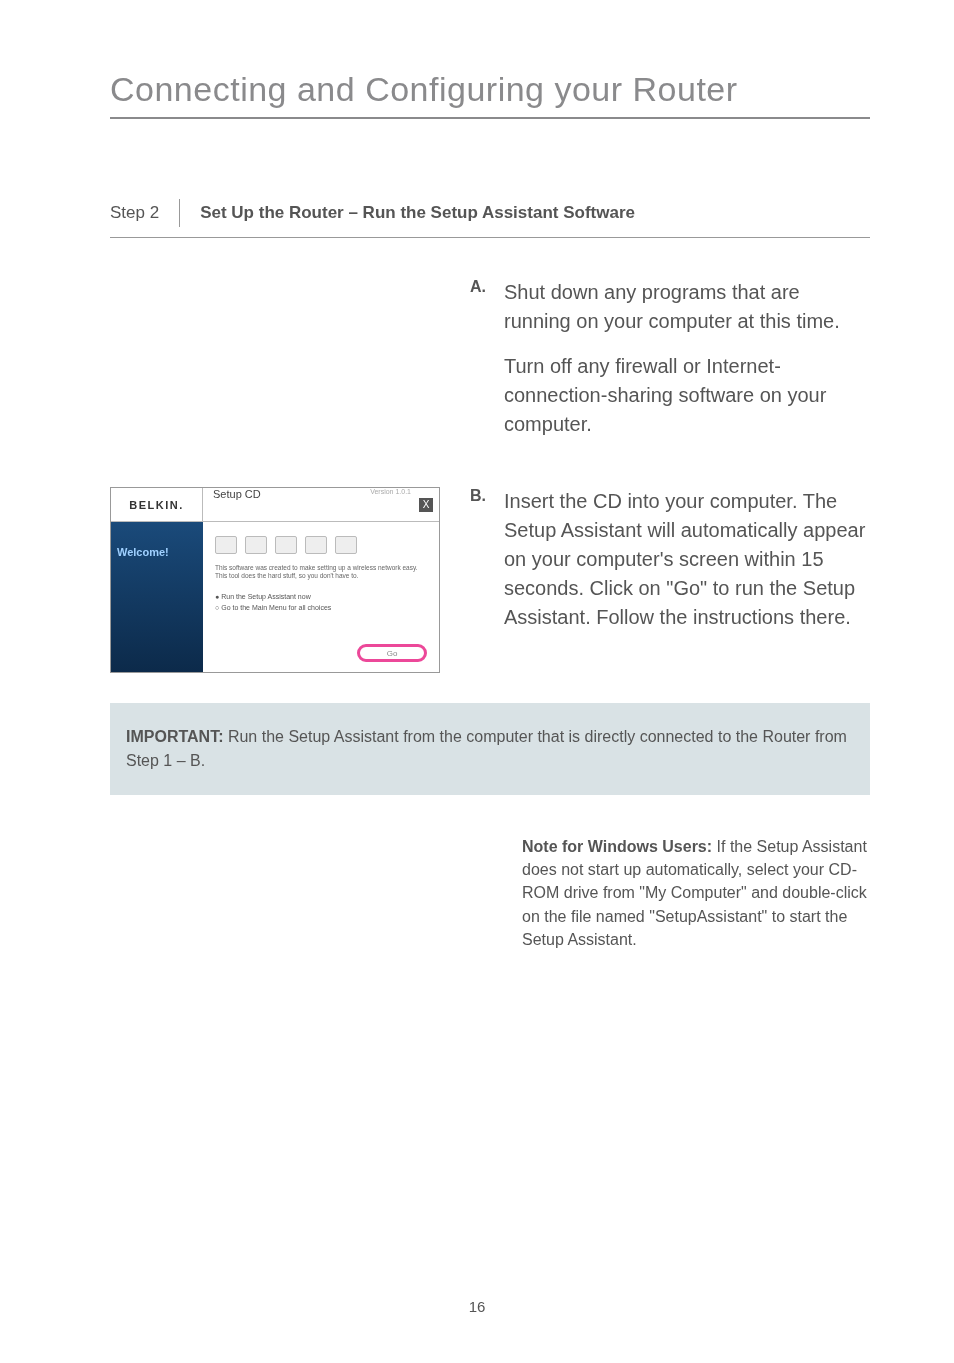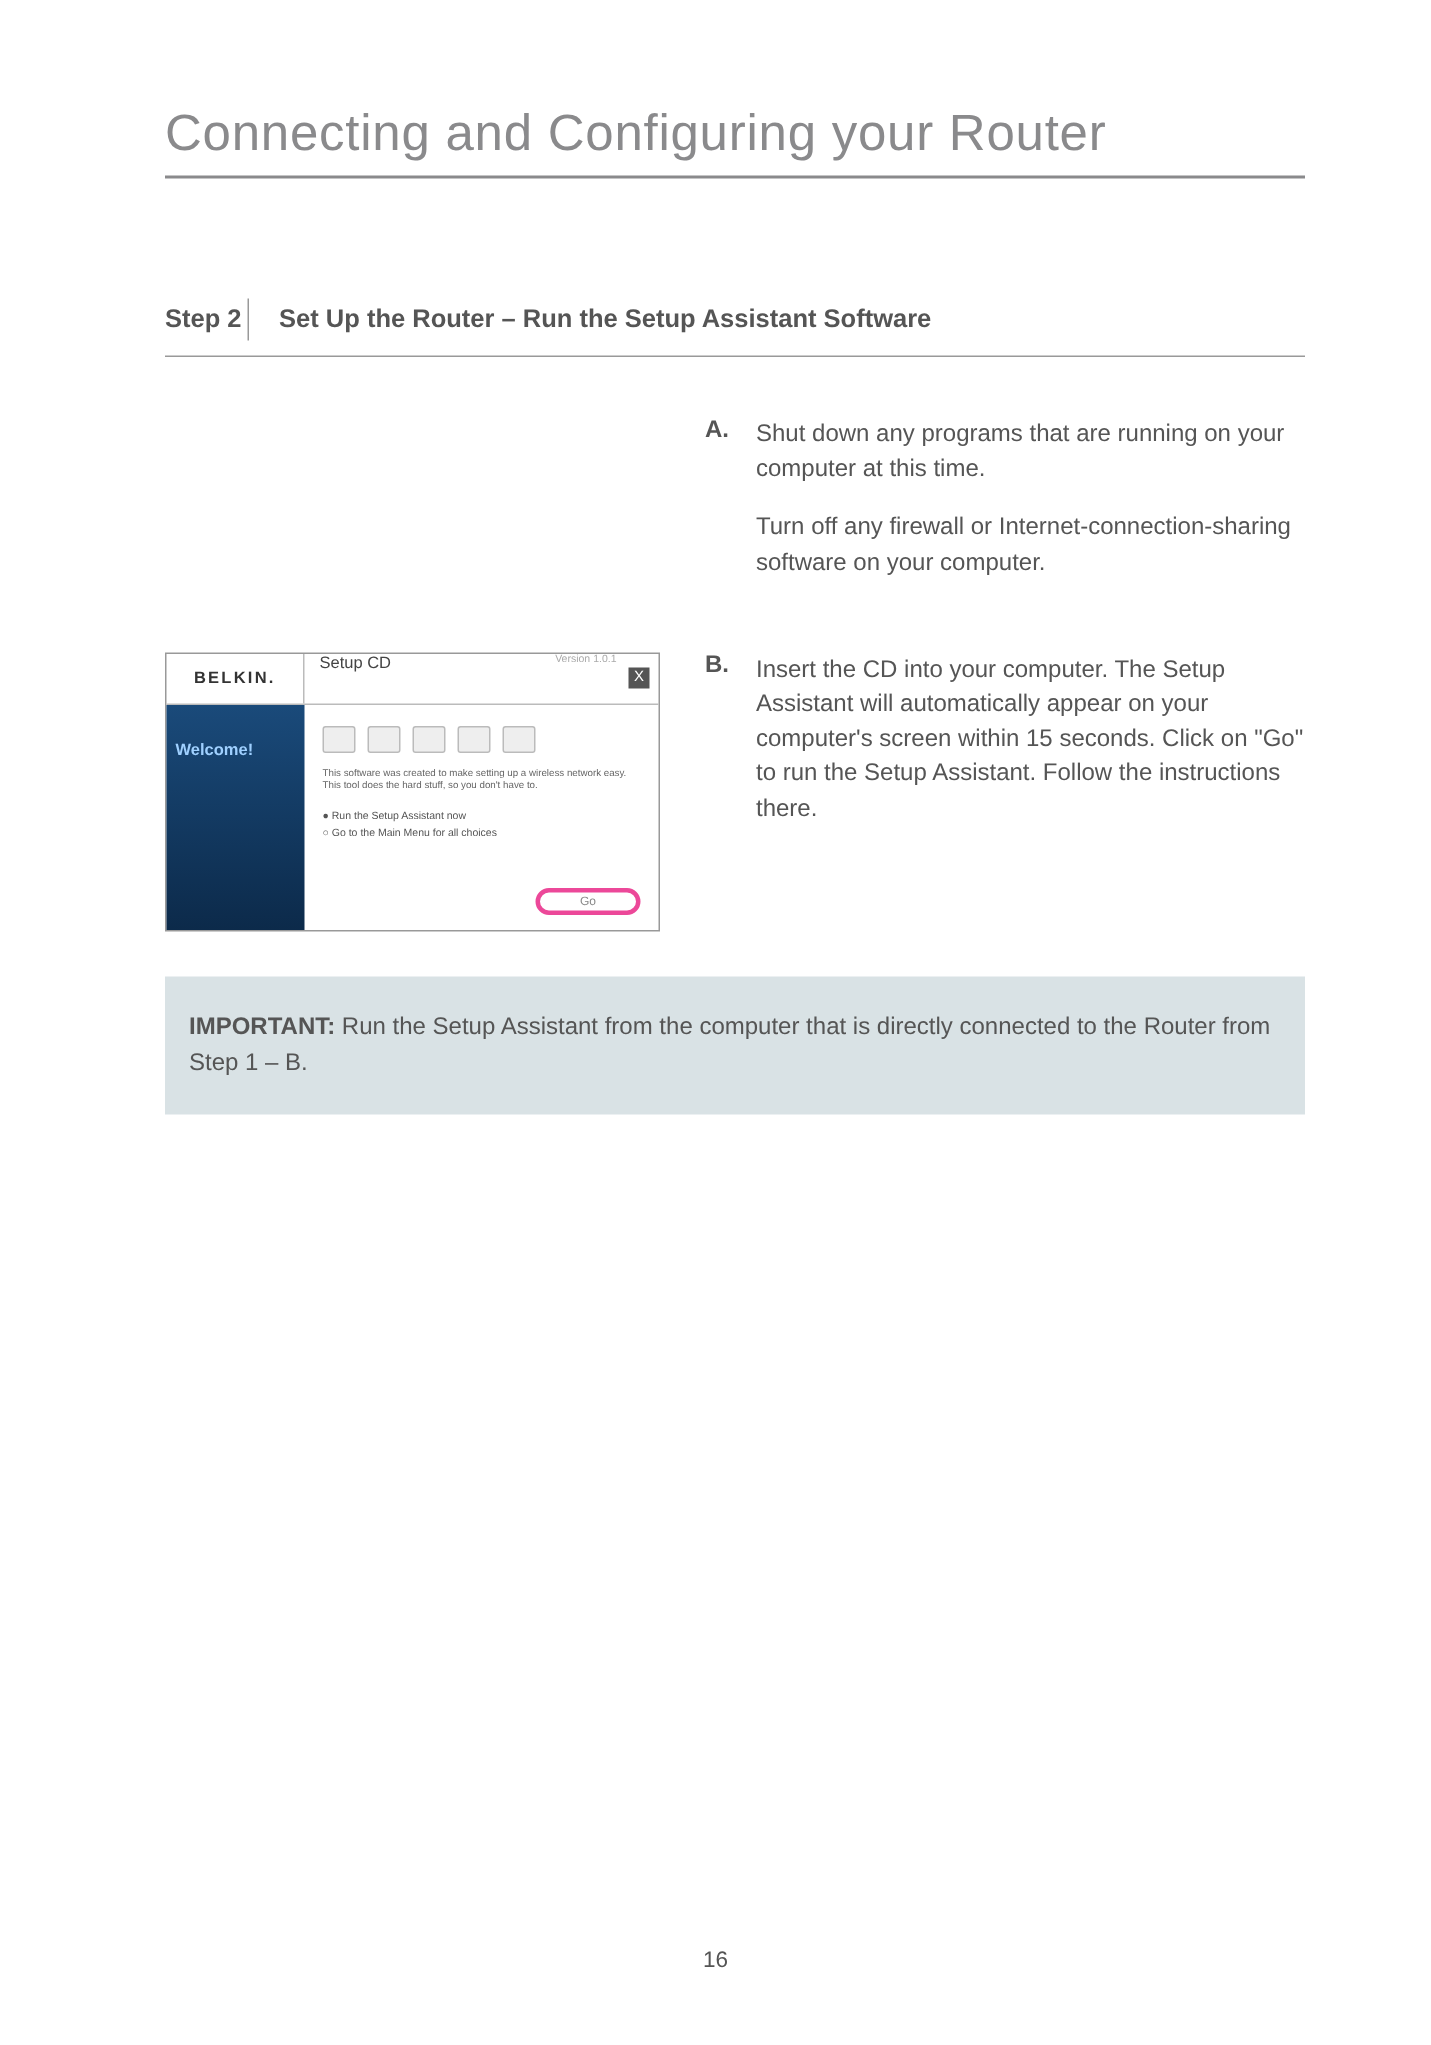--- a/index.html
+++ b/index.html
@@ -27,23 +27,23 @@
   }
   .step-row {
     display: flex;
     align-items: flex-start;
     border-bottom: 1px solid #999;
     padding-bottom: 10px;
     margin-bottom: 40px;
   }
   .step-label {
     font-size: 17px;
-    font-weight: 700;
-    color: #555;
-    padding: 0 4px 0 0;
+    font-weight: 400;
+    color: #555;
+    padding: 0 20px 0 0;
     border-right: 1px solid #999;
     line-height: 1.3;
     min-height: 28px;
     display: flex;
     align-items: center;
   }
   .step-title {
     font-size: 17px;
     font-weight: 700;
     color: #555;
@@ -70,21 +70,21 @@
     gap: 18px;
     margin-bottom: 18px;
   }
   .letter {
     font-weight: 700;
     font-size: 16px;
     color: #555;
     flex: 0 0 auto;
   }
   .body-text {
-    font-size: 16px;
+    font-size: 20px;
     line-height: 1.45;
     color: #555;
   }
   .body-text p { margin-bottom: 16px; }
   .body-text p:last-child { margin-bottom: 0; }
 
   
   .mock-window {
     width: 330px;
     border: 1px solid #999;
@@ -284,16 +284,19 @@
           <p>Insert the CD into your computer. The Setup Assistant will automatically appear on your computer's screen within 15 seconds. Click on "Go" to run the Setup Assistant. Follow the instructions there.</p>
         </div>
       </div>
     </div>
   </div>
 
   <div class="callout">
     <strong>IMPORTANT:</strong><span> Run the Setup Assistant from the computer that is directly connected to the Router from Step 1 – B.</span>
   </div>
 
+  <div class="note-block">
+    <strong>Note for Windows Users:</strong><span> If the Setup Assistant does not start up automatically, select your CD-ROM drive from "My Computer" and double-click on the file named "SetupAssistant" to start the Setup Assistant.</span>
+  </div>
 
   <div class="page-num">16</div>
 
 </div>
 
 </body></html>

